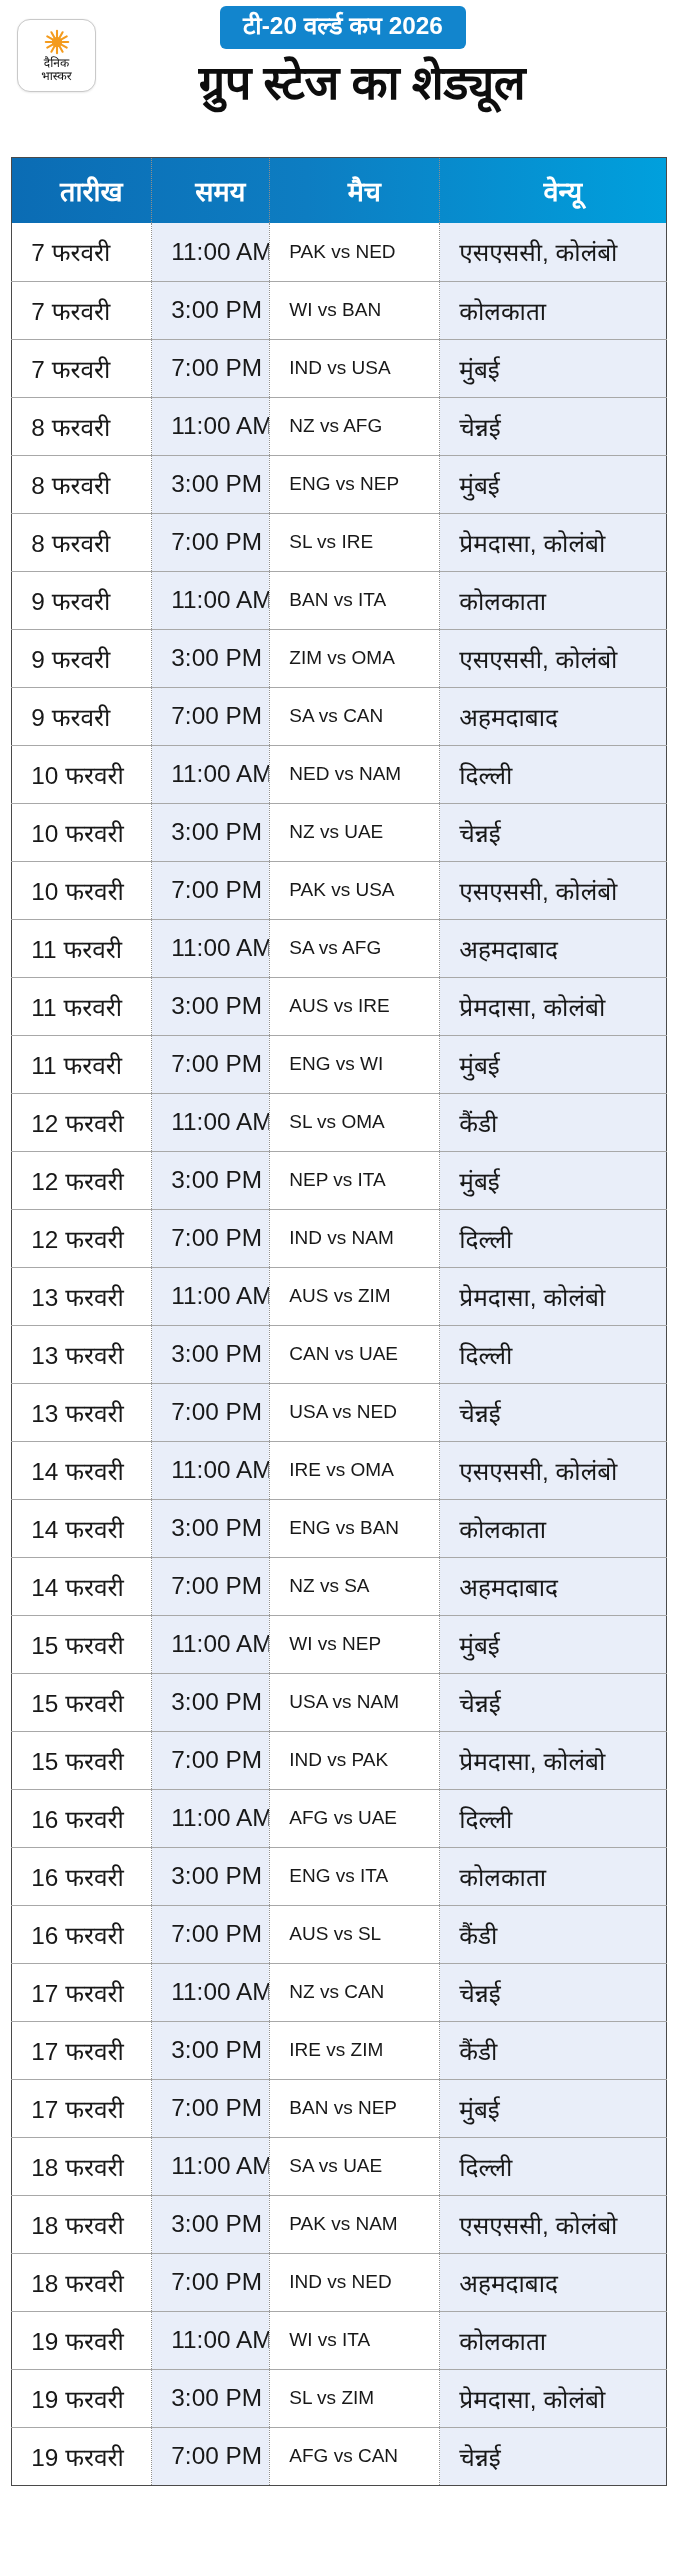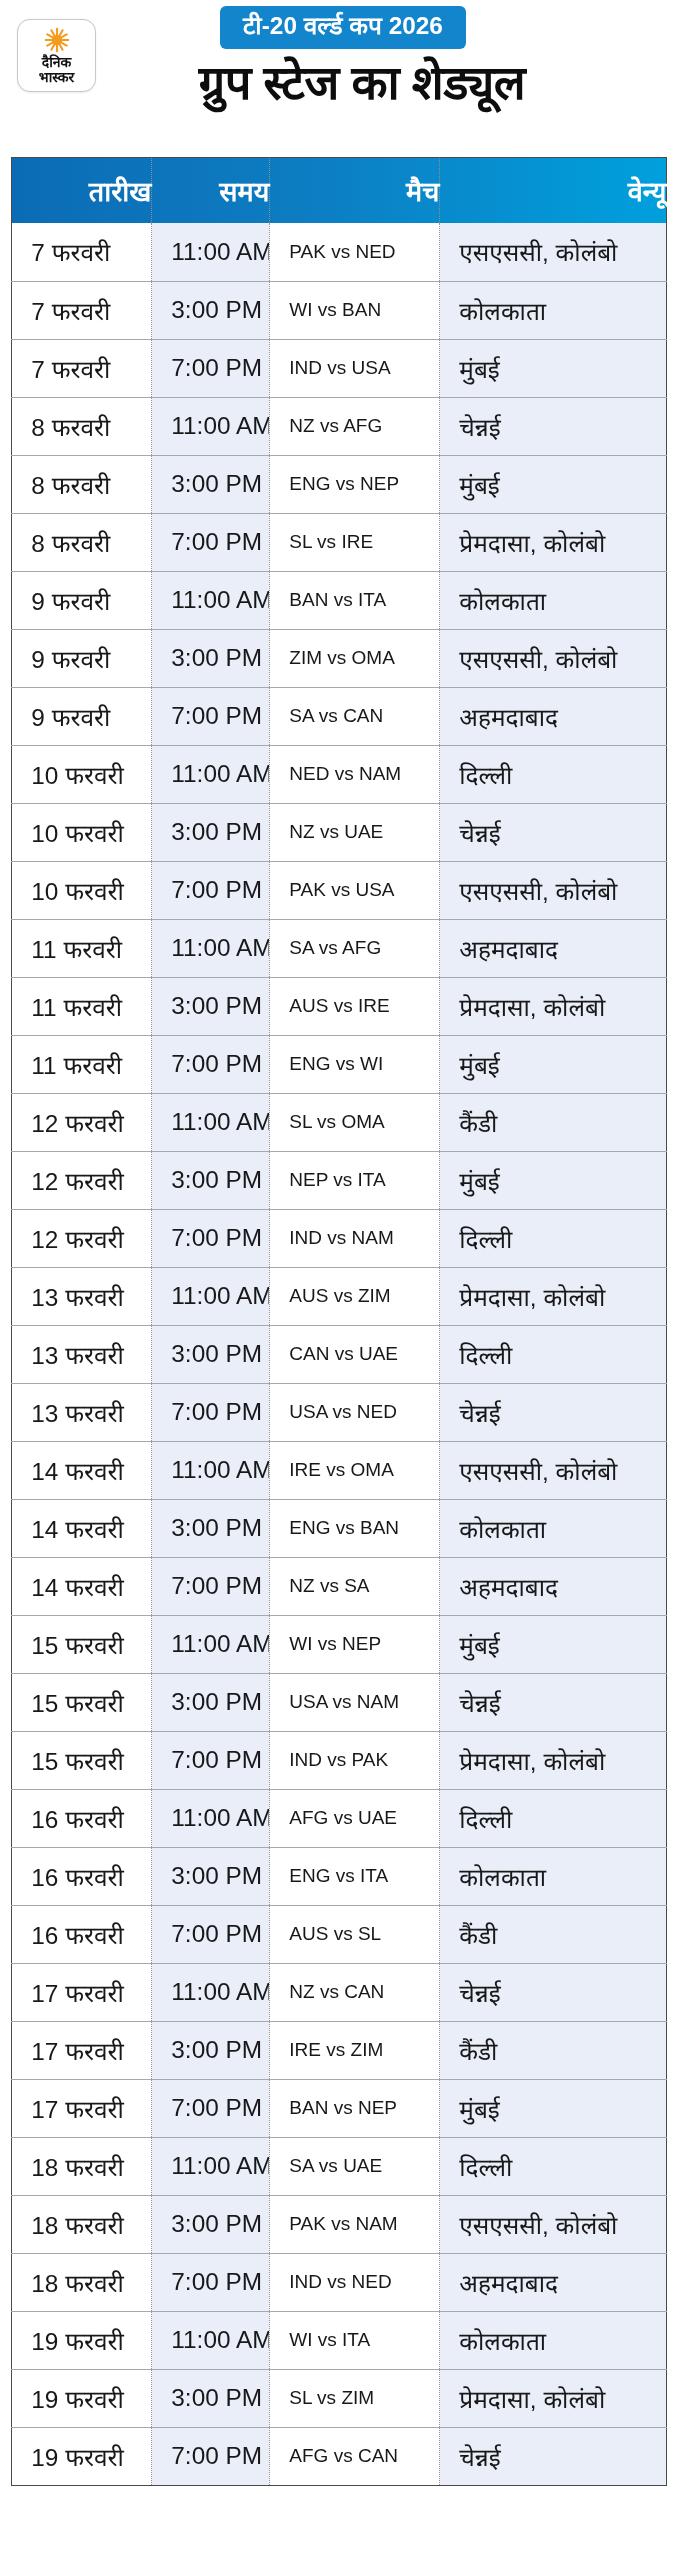--- a/index.html
+++ b/index.html
@@ -17,21 +17,21 @@
   .logo-box {
     position: absolute; left: 17px; top: 19px;
     width: 79px; height: 73px;
     background: #fff;
     border: 0.9px solid #c9c9c9;
     border-radius: 13px;
     display: flex; flex-direction: column; align-items: center; justify-content: center;
     box-shadow: 0 0.9px 1.9px rgba(0,0,0,.08);
   }
   .logo-sun { width: 28px; height: 28px; margin-bottom: 0.9px; }
-  .logo-text { font-weight: 700; font-size: 14px; line-height: 1.05; text-align: center; color: #121212; }
+  .logo-text { font-weight: 400; font-size: 12px; line-height: 1.05; text-align: center; color: #121212; }
 
   .badge {
     display: block; width: fit-content;
     margin: 0 auto;
     background: #1285cd;
     color: #ffffff;
     font-weight: 700;
     font-size: 24.4px;
     line-height: 1;
     padding: 8.5px 22.6px 10.3px;
@@ -60,21 +60,21 @@
   col.c-time  { width: 118px; }
   col.c-match { width: 170px; }
   col.c-venue { width: 227px; }
 
   thead tr { background: linear-gradient(90deg, #0b6cb4 0%, #0d7dc2 45%, #00a0dd 100%); }
   thead th {
     height: 66px;
     color: #ffffff;
     font-weight: 700;
     font-size: 27px;
-    text-align: right;
+    text-align: center;
     padding-left: 19px;
     vertical-align: middle;
     background: transparent;
   }
   tbody td {
     height: 58px;
     font-size: 24.4px;
     vertical-align: middle;
     padding-left: 19px;
     background: #ffffff;

